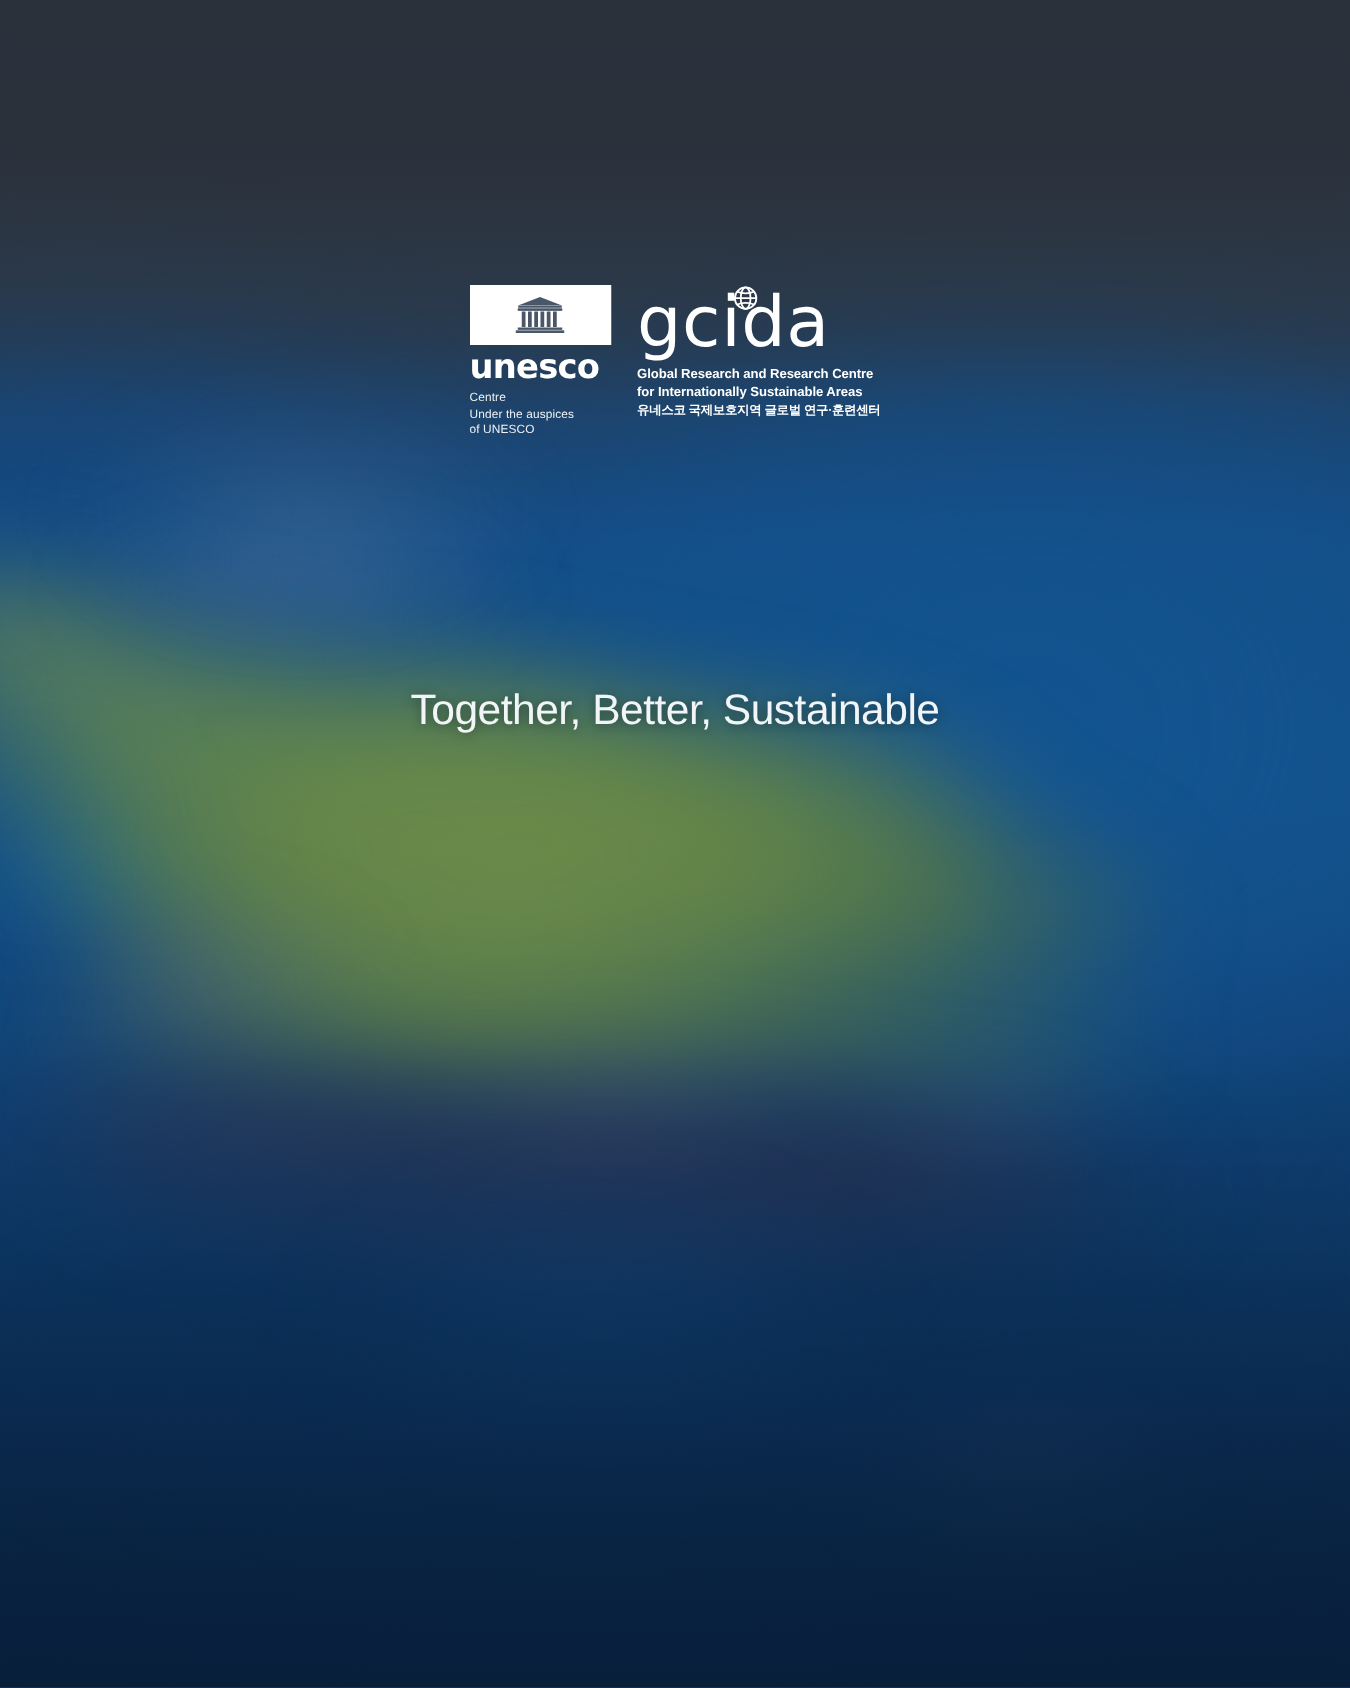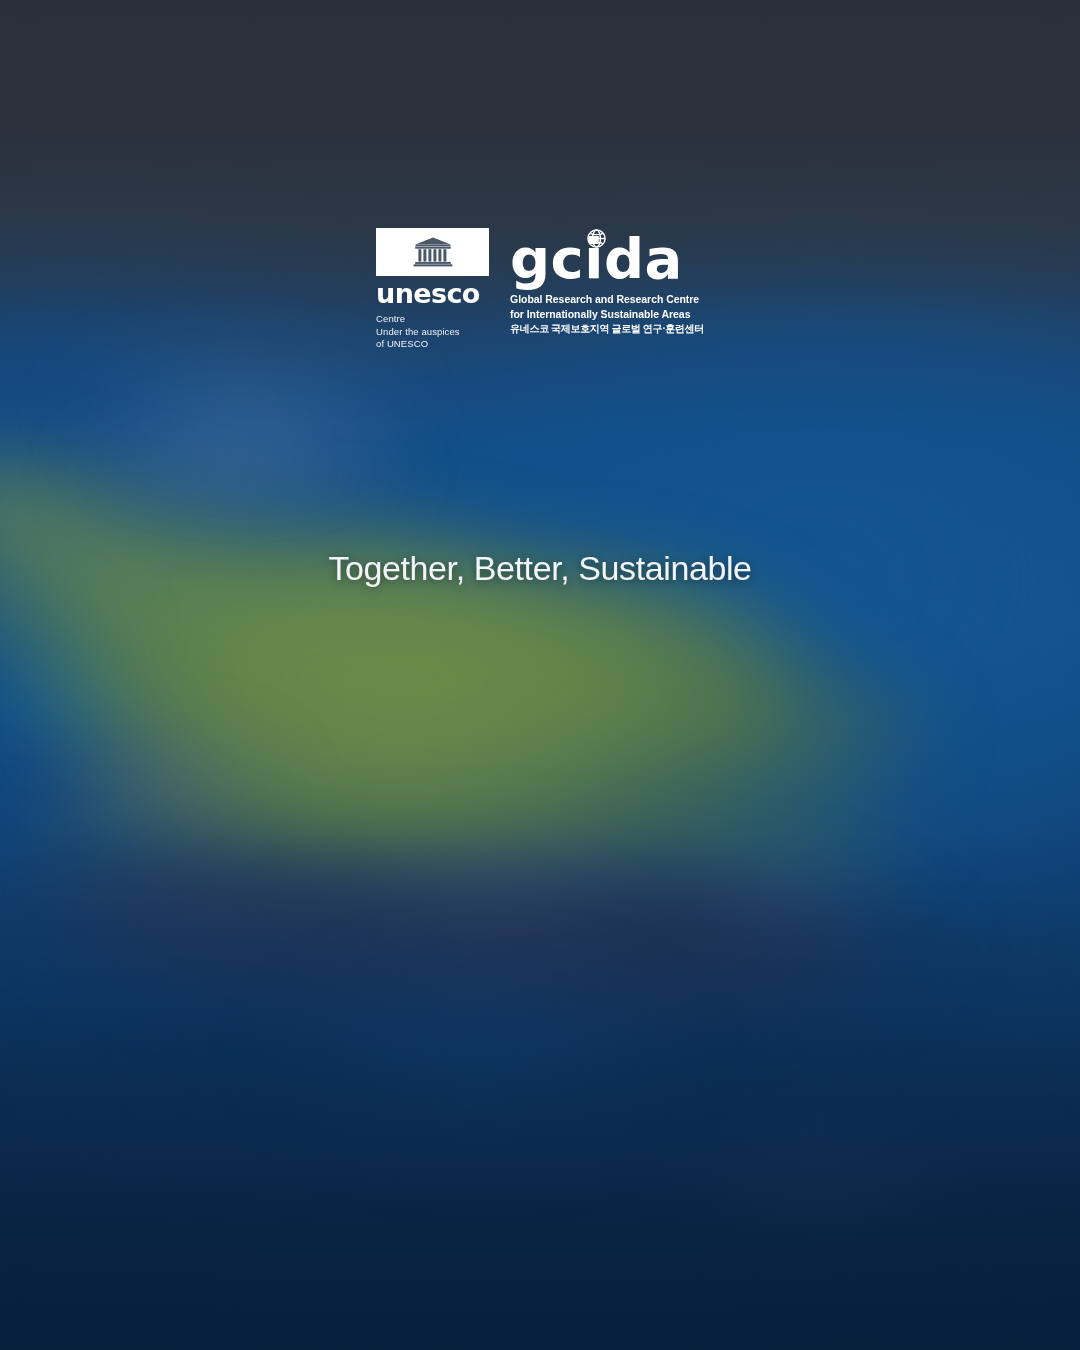--- a/index.html
+++ b/index.html
@@ -160,42 +160,42 @@
   
   #gcida-block { display:flex; flex-direction:column; padding-top:2px; }
 
   #gcida-wordmark-row {
     position:relative;
     height:56px;
     display:flex; align-items:flex-end;
   }
   #gcida-wordmark {
     font-family:"DejaVu Sans", sans-serif;
-    font-weight:700;
+    font-weight:400;
     font-size:56px;
     line-height:.96;
     letter-spacing:.5px;
     color:#ffffff;
   }
   #gcida-globe-icon {
     position:absolute;
     left:76px; top:-2px;
   }
 
   #gcida-sub {
     margin-top:6px;
     font-family:"Liberation Sans", sans-serif;
     font-weight:700;
     font-size:10.5px;
     line-height:1.42;
     letter-spacing:-.05px;
     color:#ffffff;
   }
   #gcida-sub-ko {
-    font-family:Liberation Serif, serif;
+    font-family:Liberation Sans, sans-serif;
     font-weight:700;
     font-size:10px;
     line-height:1.45;
     letter-spacing:-.3px;
     color:#ffffff;
   }
 
   
   #headline {
     margin-top:182px;

